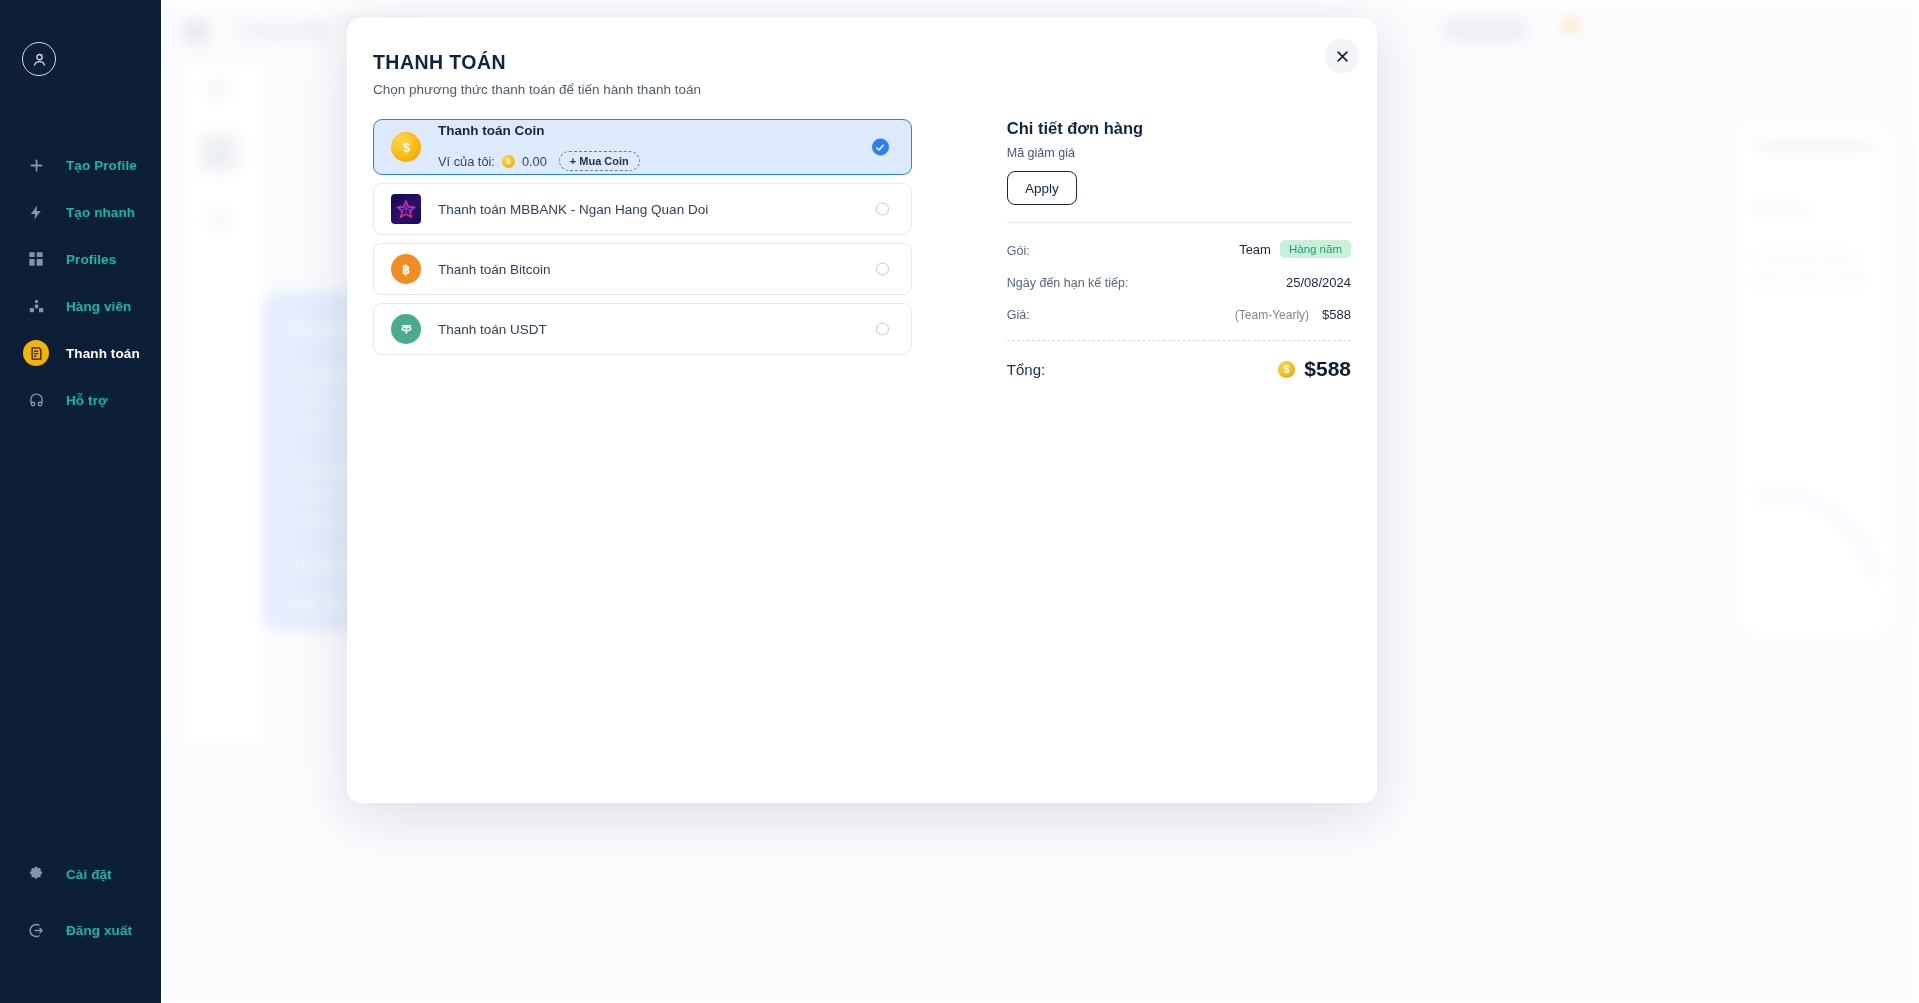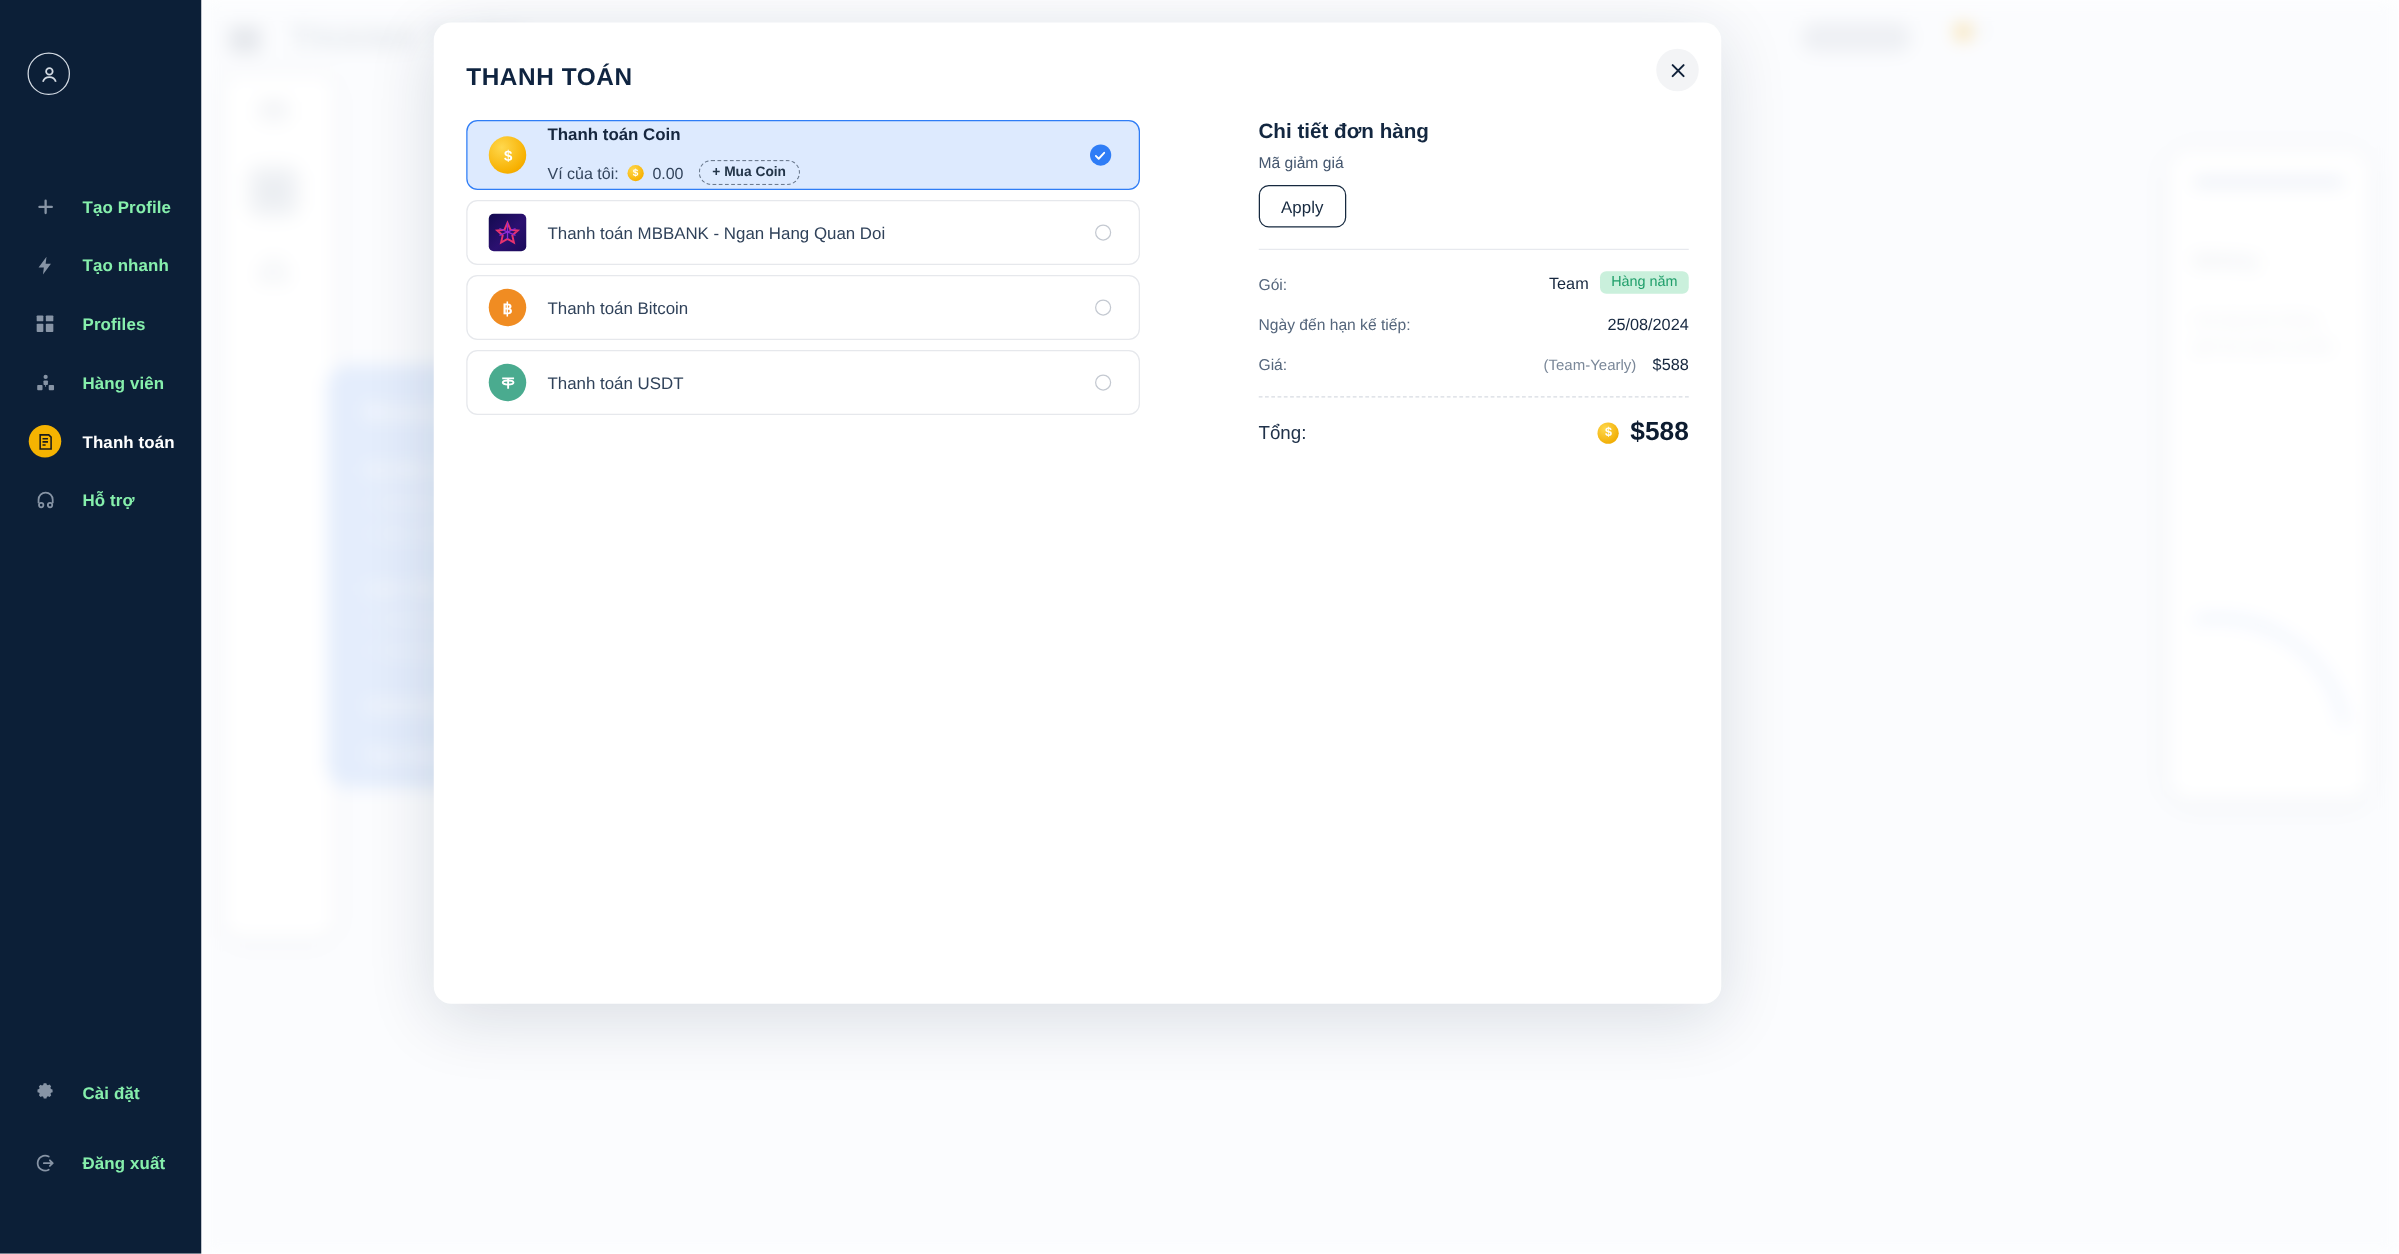--- a/index.html
+++ b/index.html
@@ -34,21 +34,21 @@
     cursor: pointer;
   }
   .nav-item .nav-ico {
     width: 26px; min-width: 26px; height: 26px;
     display: flex; align-items: center; justify-content: center;
     color: #8794a5;
   }
   .nav-item .nav-label {
     margin-left: 17px;
     font-size: 13.5px; font-weight: 700;
-    color: #86efac; letter-spacing: .1px;
+    color: #14b8a6; letter-spacing: .1px;
     white-space: nowrap;
   }
   .nav-item.active .nav-label { color: #ffffff; }
   .nav-item.active .nav-ico {
     background: #f5b301; border-radius: 50%;
     color: #1b1b1b;
     width: 26px; height: 26px;
   }
   .nav-bottom .nav-item { margin-bottom: 22px; }
 
@@ -420,20 +420,21 @@
 
   <div class="modal">
     <button class="modal-close">
       <svg width="15" height="15" viewBox="0 0 24 24" fill="none" stroke="currentColor" stroke-width="2.6" stroke-linecap="round">
           <path d="M5 5l14 14M19 5 5 19"></path>
         </svg>
     </button>
 
     <div class="modal-head">
       <div class="modal-title">THANH TOÁN</div>
+      <div class="modal-sub">Chọn phương thức thanh toán để tiến hành thanh toán</div>
     </div>
 
     <div class="modal-body">
 
       <div class="pay-col">
 
         <div class="pay-opt selected">
           <div class="opt-logo logo-coin">
             <svg width="17" height="17" viewBox="0 0 24 24">
                 <text x="12" y="18" font-size="17" font-weight="bold" text-anchor="middle" fill="#fff" font-family="Liberation Sans, sans-serif">$</text>

